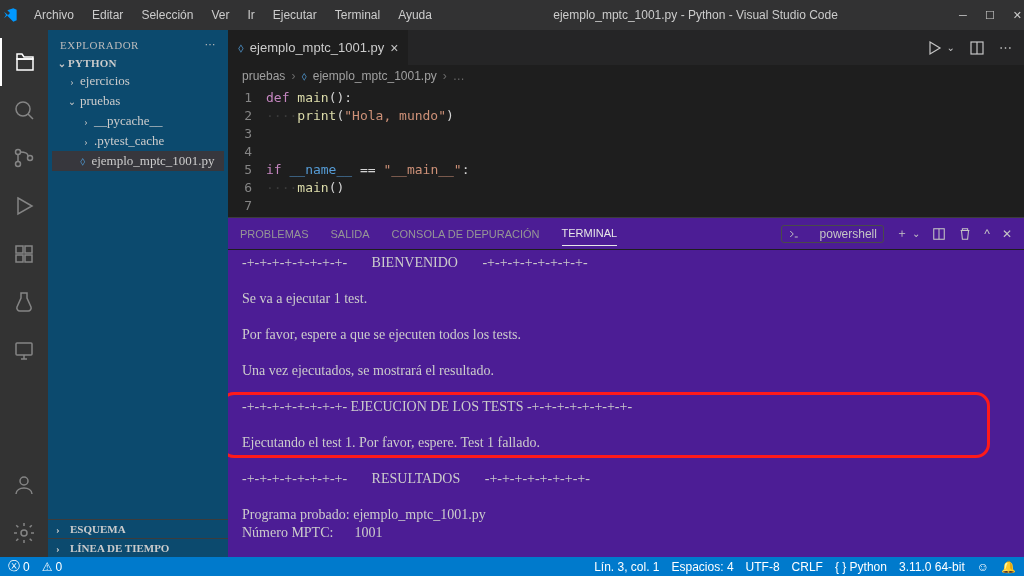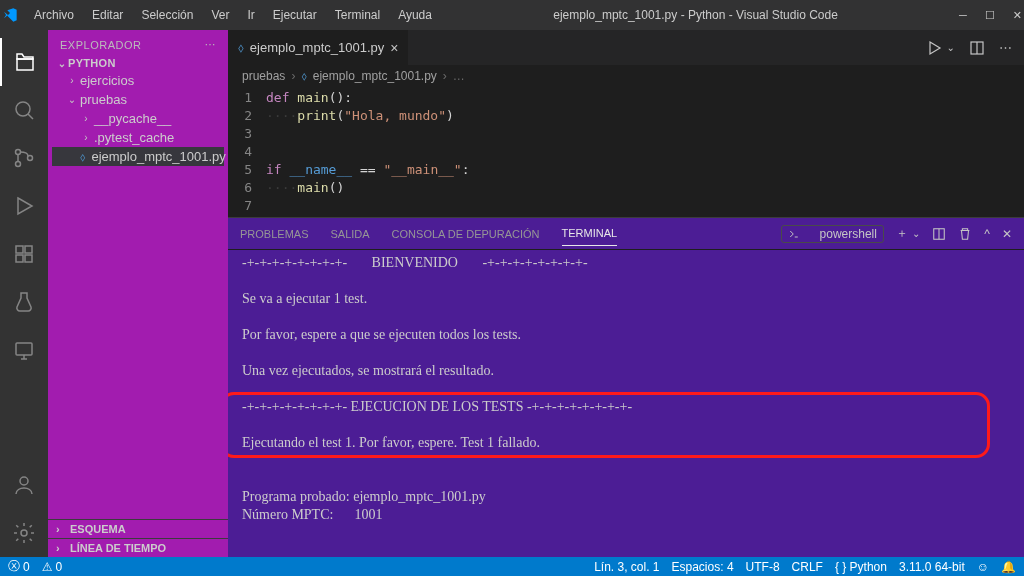--- a/index.html
+++ b/index.html
@@ -9,21 +9,21 @@
 .menubar { display: flex; gap: 2px; }
 .menubar span { padding: 4px 8px; cursor: pointer; font-size: 12px; }
 .titlebar .title { flex: 1; text-align: center; font-size: 12px; color: #cccccc; }
 .winctrl { display: flex; gap: 18px; margin-left: 8px; }
 .winctrl span { font-size: 11px; cursor: pointer; color: #cccccc; }
 .main { display: flex; height: 527px; }
 .activitybar { width: 48px; background: #333333; display: flex; flex-direction: column; align-items: center; padding-top: 8px; }
 .activitybar .icon { width: 48px; height: 48px; display: flex; align-items: center; justify-content: center; cursor: pointer; color: #858585; }
 .activitybar .icon.active { color: #ffffff; border-left: 2px solid #ffffff; }
 .activitybar .spacer { flex: 1; }
-.sidebar { width: 180px; background: #a21caf; display: flex; flex-direction: column; overflow: hidden; }
+.sidebar { width: 180px; background: #0c4a6e; display: flex; flex-direction: column; overflow: hidden; font-family: Liberation Serif, serif; }
 .sidebar-header { padding: 8px 12px 4px; display: flex; justify-content: space-between; align-items: center; font-size: 11px; letter-spacing: 0.5px; color: #bbbbbb; }
 .tree { padding: 0 4px; font-size: 13px; }
 .tree-row { display: flex; align-items: center; padding: 2px 4px; white-space: nowrap; cursor: pointer; }
 .tree-row.selected { background: #37373d; }
 .tree-row .chev { width: 12px; display: inline-block; text-align:center; font-size:10px; color:#c5c5c5;}
 .tree-row .fname { margin-left: 2px; }
 .tree-row .py-icon { color: #4b8bbe; margin-right: 4px; font-size:12px;}
 .tree-row.bold { font-weight: bold; font-size: 11px; letter-spacing:0.3px; }
 .section-hdr { padding: 3px 8px; font-size: 11px; font-weight: bold; border-top: 1px solid #3c3c3c; display:flex; align-items:center; }
 .editor-area { flex: 1; display: flex; flex-direction: column; background: #1e1e1e; min-width:0;}
@@ -278,20 +278,21 @@
         <div class="tline">Se va a ejecutar 1 test.</div>
         <div class="tline">&nbsp;</div>
         <div class="tline">Por favor, espere a que se ejecuten todos los tests.</div>
         <div class="tline">&nbsp;</div>
         <div class="tline">Una vez ejecutados, se mostrará el resultado.</div>
         <div class="tline">&nbsp;</div>
         <div class="tline">-+-+-+-+-+-+-+-+- EJECUCION DE LOS TESTS -+-+-+-+-+-+-+-+-</div>
         <div class="tline">&nbsp;</div>
         <div class="tline">Ejecutando el test 1. Por favor, espere. Test 1 fallado.</div>
         <div class="tline">&nbsp;</div>
+        <div class="tline">-+-+-+-+-+-+-+-+-       RESULTADOS       -+-+-+-+-+-+-+-+-</div>
         <div class="tline">&nbsp;</div>
         <div class="tline">Programa probado: ejemplo_mptc_1001.py</div>
         <div class="tline">Número MPTC:      1001</div>
         <div class="highlight-box" style="left:-8px; top:142px; width:770px; height:66px;"></div>
       </div>
     </div>
   </div>
 </div>
 
 <div class="statusbar">

